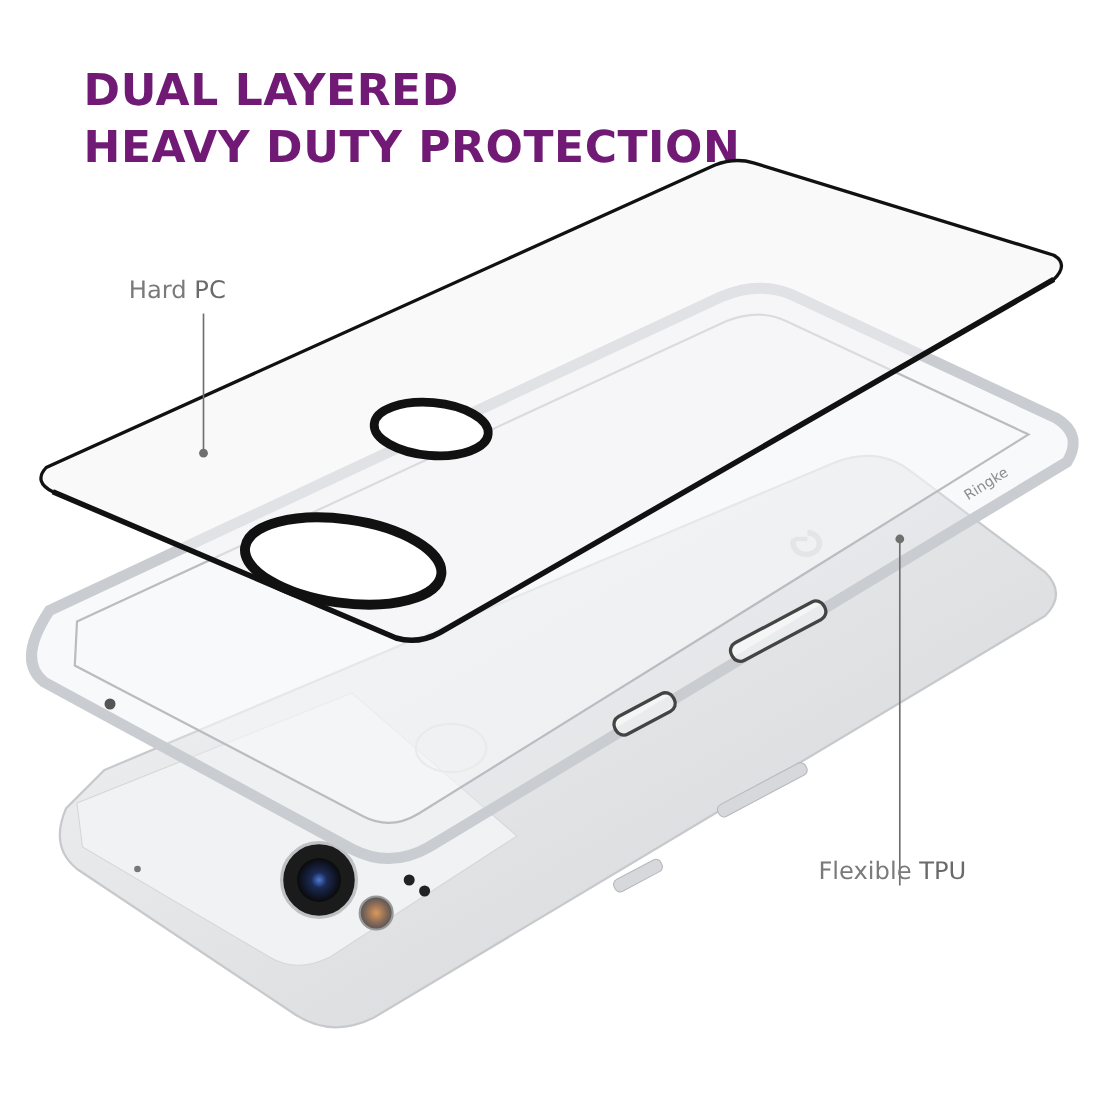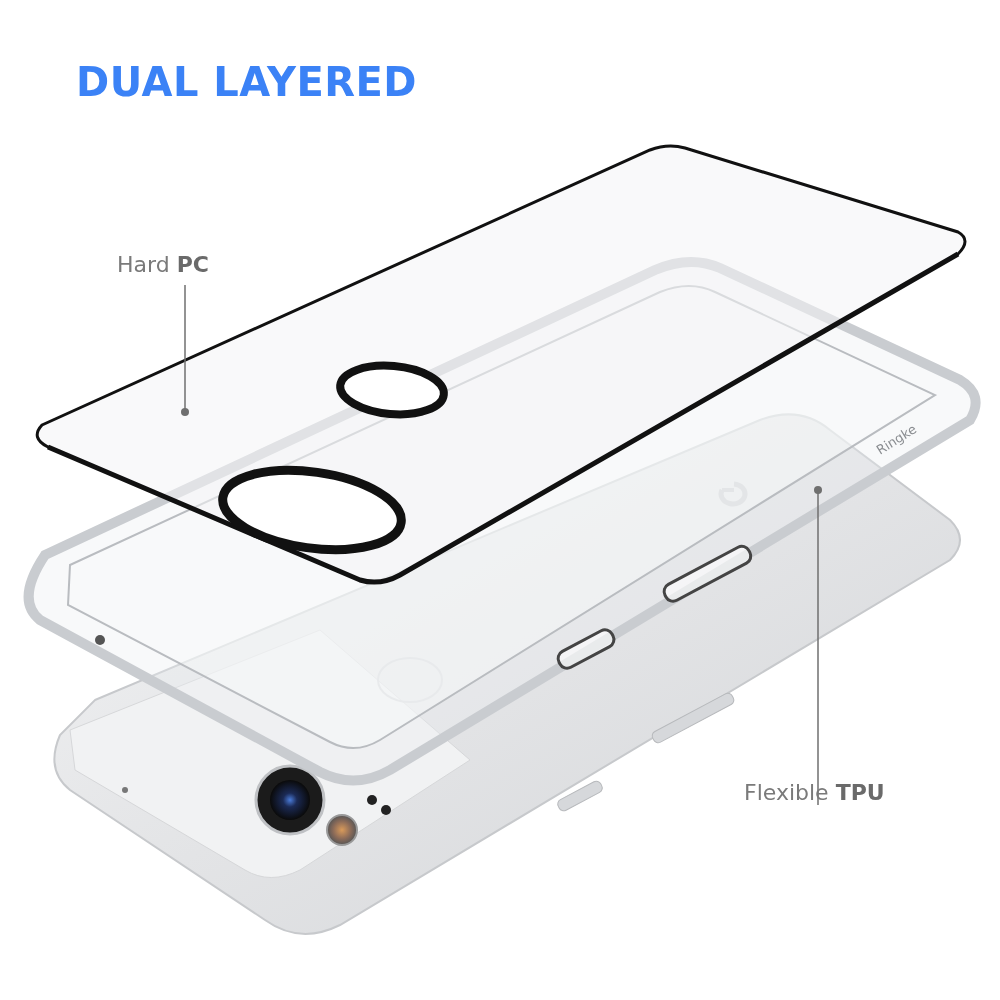--- a/index.html
+++ b/index.html
@@ -1,31 +1,32 @@
 <!DOCTYPE html>
 <html><head>
 <meta charset="utf-8">
 <style>
   html, body { margin: 0; padding: 0; background: #ffffff; }
   .canvas { position: relative; width: 1000px; height: 1000px; overflow: hidden; background: #ffffff; font-family: "DejaVu Sans", "Liberation Sans", sans-serif; }
-  .headline { position: absolute; left: 76px; top: 56px; margin: 0; font-weight: bold; font-size: 40px; line-height: 52px; color: #3b82f6; letter-spacing: 0.5px; font-family: "DejaVu Sans", sans-serif; }
+  .headline { position: absolute; left: 76px; top: 56px; margin: 0; font-weight: bold; font-size: 40px; line-height: 52px; color: #701a75; letter-spacing: 0.5px; font-family: "DejaVu Sans", sans-serif; }
   .headline span { display: block; }
   .label { position: absolute; font-size: 22px; color: #7a7a7a; font-family: "DejaVu Sans", sans-serif; white-space: nowrap; }
-  .label b { font-weight: bold; color: #6a6a6a; text-align: center; }
+  .label b { font-weight: normal; color: #6a6a6a; text-align: center; }
   .label-pc { left: 117px; top: 252px; }
   .label-tpu { left: 744px; top: 780px; }
   svg.art { position: absolute; left: 0; top: 0; }
 </style>
 </head>
 <body>
 
 <div class="canvas">
 
   <h1 class="headline">
     <span>DUAL LAYERED</span>
+    <span>HEAVY DUTY PROTECTION</span>
   </h1>
 
   <svg class="art" width="1000" height="1000" viewBox="0 0 1000 1000">
     <defs>
       <linearGradient id="phoneGrad" x1="0" y1="0" x2="1" y2="1">
         <stop offset="0" stop-color="#f4f5f6"></stop>
         <stop offset="0.5" stop-color="#e3e4e6"></stop>
         <stop offset="1" stop-color="#d2d4d7"></stop>
       </linearGradient>
       <linearGradient id="glassGrad" x1="0" y1="0" x2="1" y2="1">

